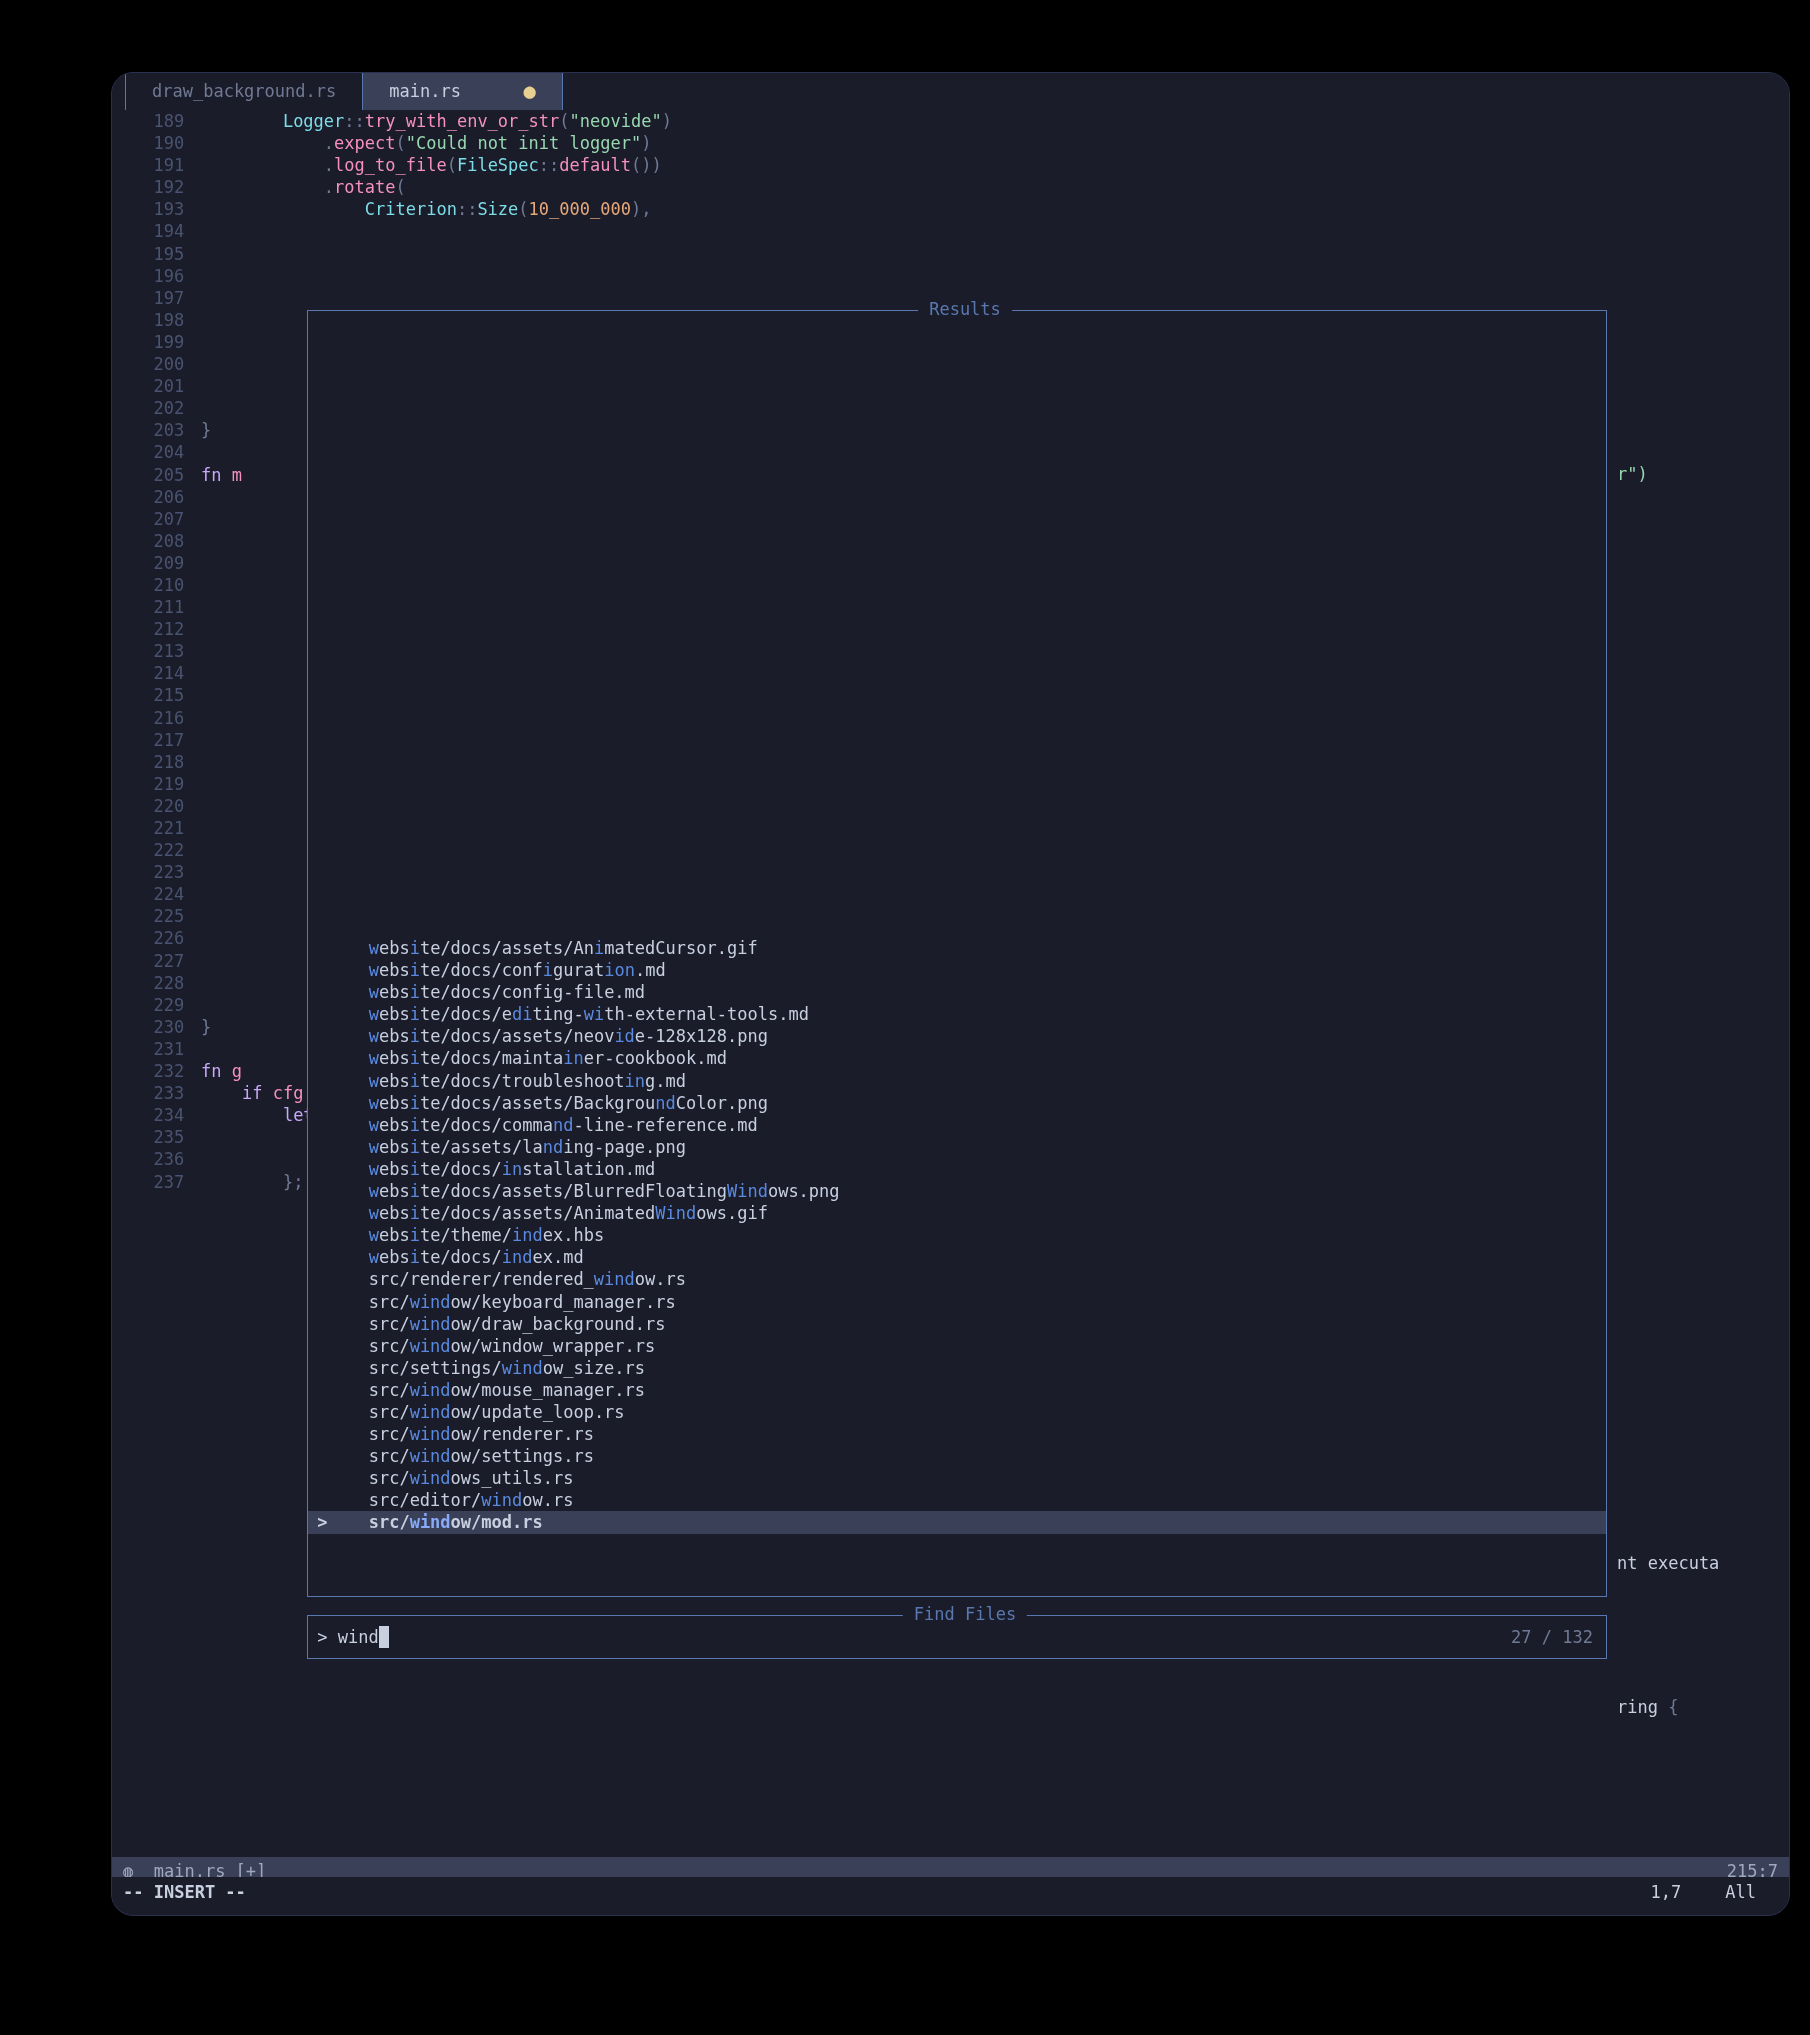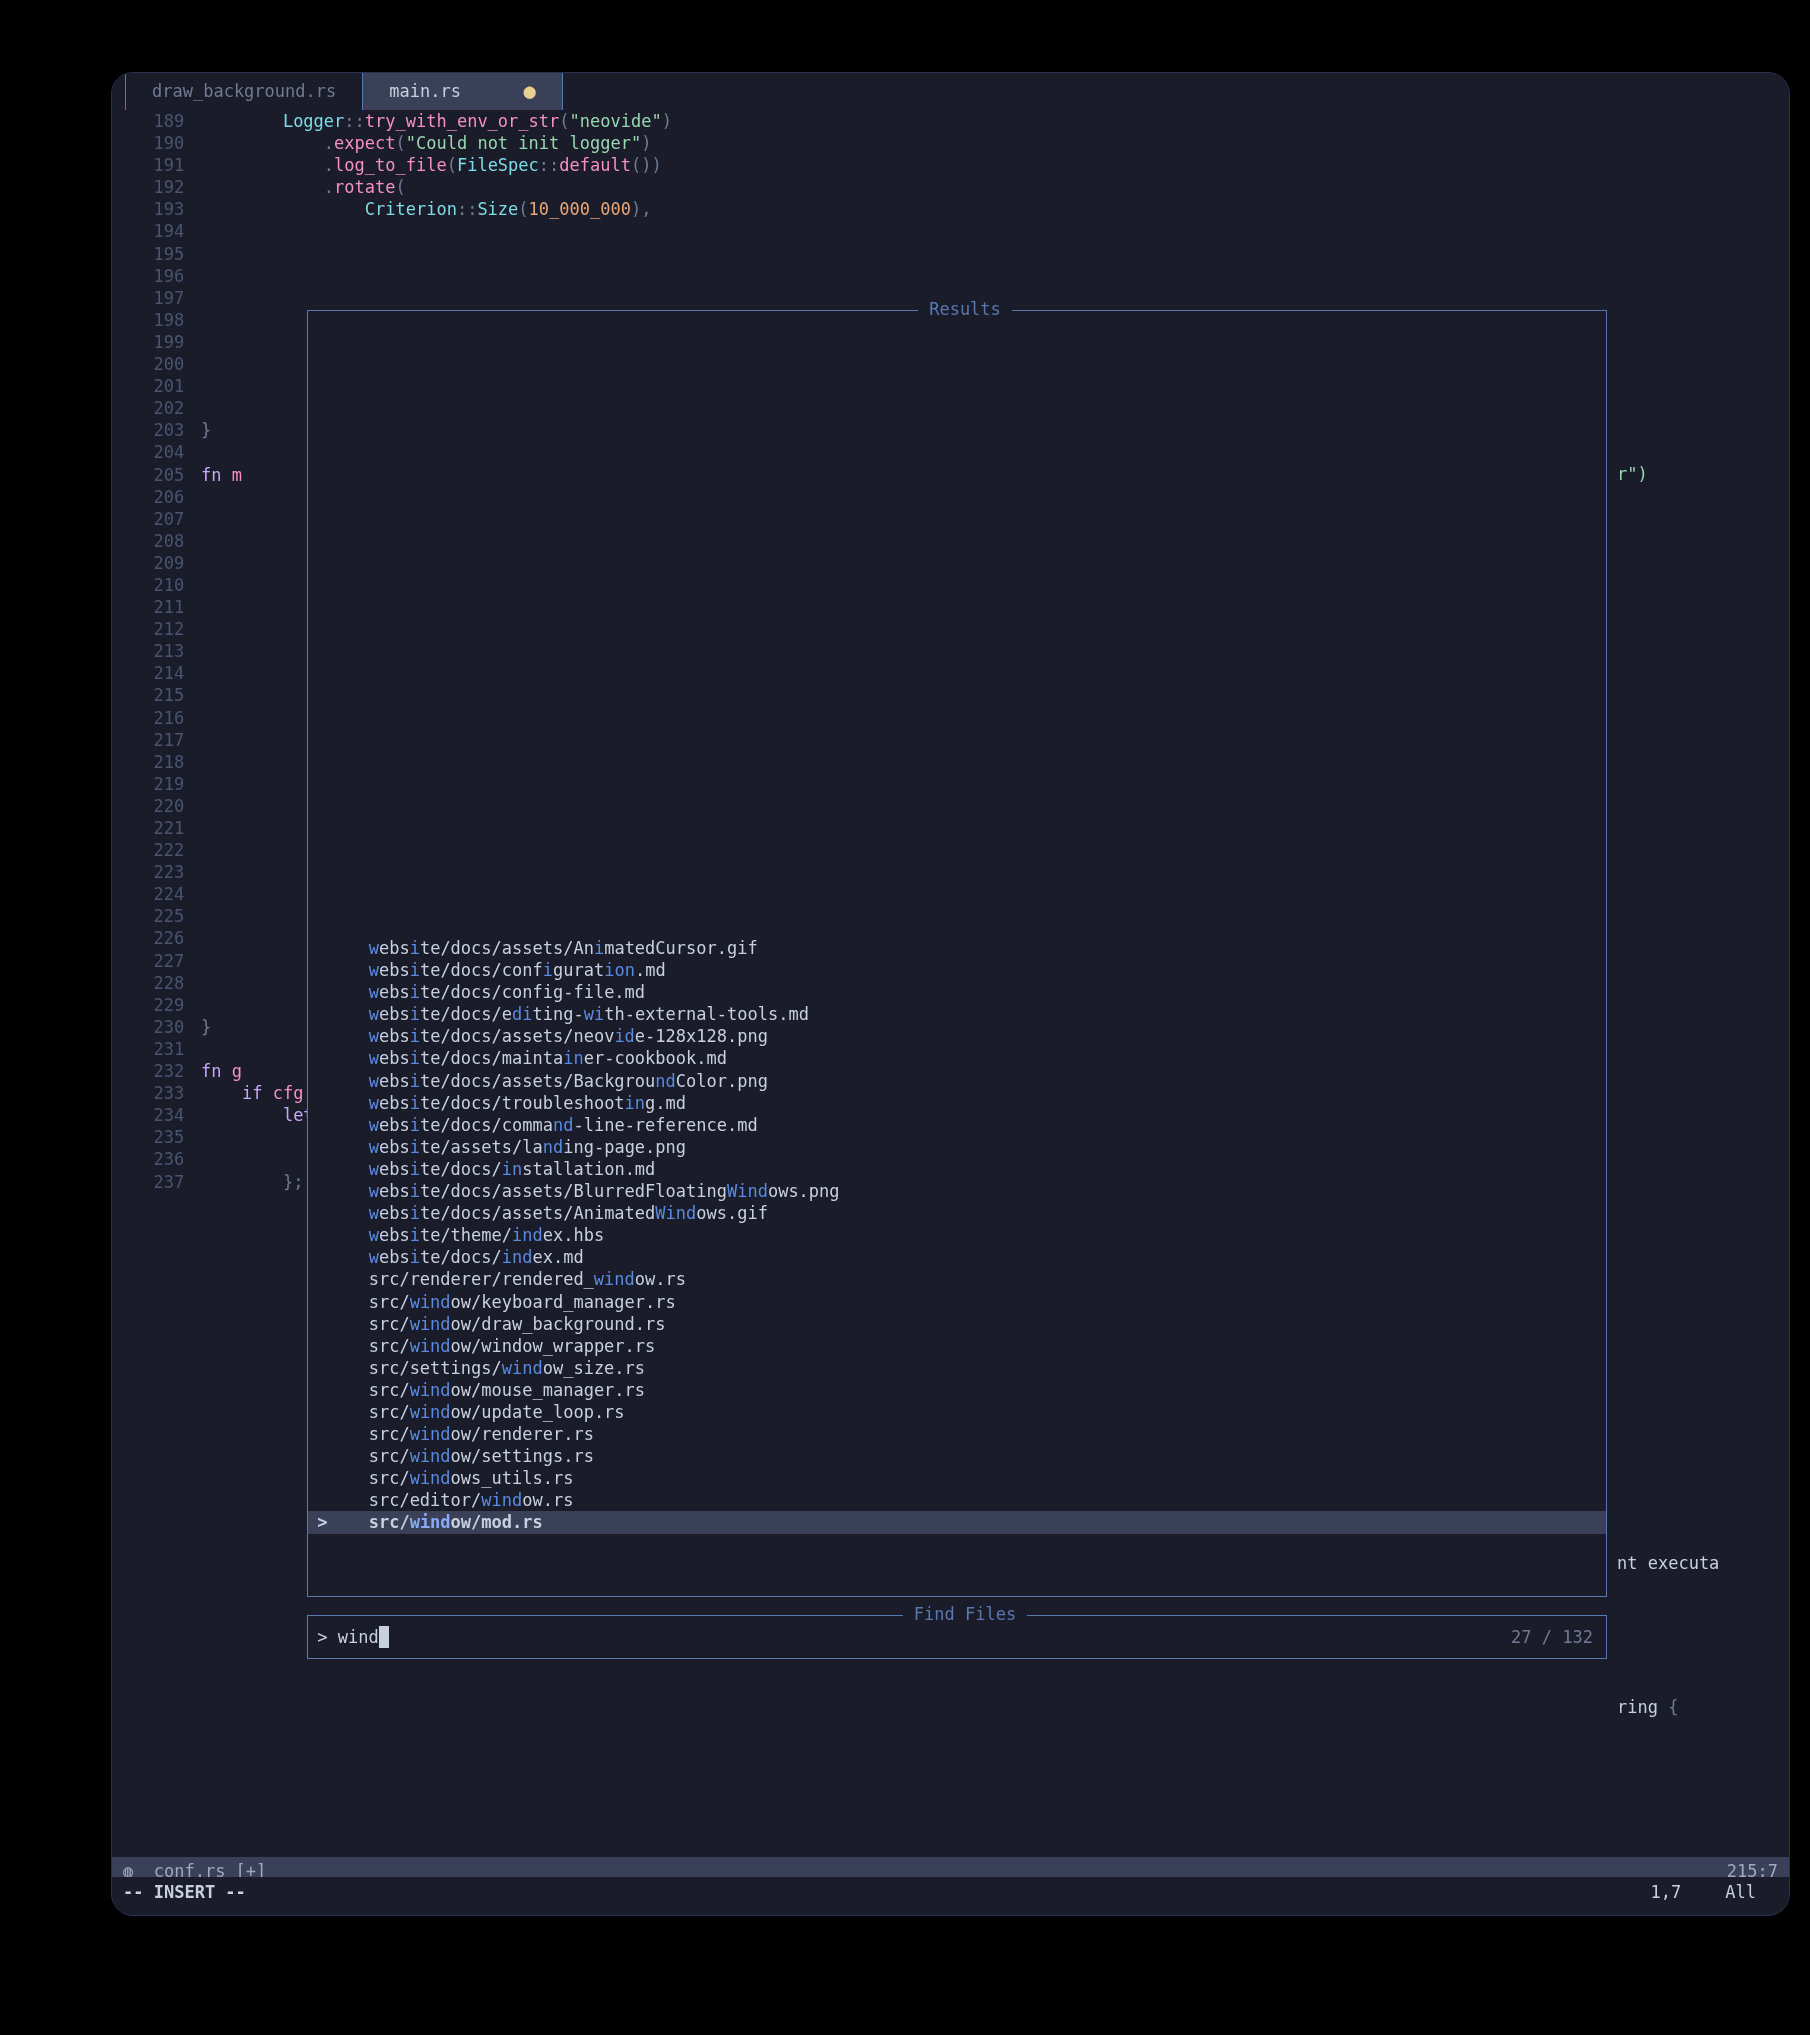--- a/index.html
+++ b/index.html
@@ -288,22 +288,22 @@
         <div class="result-row"><span class="marker"></span>&nbsp;</div>
         <div class="result-row"><span class="marker"></span>&nbsp;</div>
         <div class="result-row"><span class="marker"></span>&nbsp;</div>
         <div class="result-row"><span class="marker"></span>&nbsp;</div>
         <div class="result-row"><span class="marker"> </span><span><span class="hl">w</span><span>ebs</span><span class="hl">i</span><span>te/docs/assets/An</span><span class="hl">i</span><span>matedCursor.gif</span></span></div>
         <div class="result-row"><span class="marker"> </span><span><span class="hl">w</span><span>ebs</span><span class="hl">i</span><span>te/docs/conf</span><span class="hl">i</span><span>gurat</span><span class="hl">io</span><span class="hl">n</span><span>.md</span></span></div>
         <div class="result-row"><span class="marker"> </span><span><span class="hl">w</span><span>ebs</span><span class="hl">i</span><span>te/docs/config-file.md</span></span></div>
         <div class="result-row"><span class="marker"> </span><span><span class="hl">w</span><span>ebs</span><span class="hl">i</span><span>te/docs/e</span><span class="hl">di</span><span>ting-</span><span class="hl">wi</span><span>th-external-tools.md</span></span></div>
         <div class="result-row"><span class="marker"> </span><span><span class="hl">w</span><span>ebs</span><span class="hl">i</span><span>te/docs/assets/neov</span><span class="hl">id</span><span>e-128x128.png</span></span></div>
         <div class="result-row"><span class="marker"> </span><span><span class="hl">w</span><span>ebs</span><span class="hl">i</span><span>te/docs/mainta</span><span class="hl">in</span><span>er-cookbook.md</span></span></div>
+        <div class="result-row"><span class="marker"> </span><span><span class="hl">w</span><span>ebs</span><span class="hl">i</span><span>te/docs/troubleshoot</span><span class="hl">in</span><span>g.md</span></span></div>
         <div class="result-row"><span class="marker"> </span><span><span class="hl">w</span><span>ebs</span><span class="hl">i</span><span>te/docs/assets/Backgrou</span><span class="hl">nd</span><span>Color.png</span></span></div>
-        <div class="result-row"><span class="marker"> </span><span><span class="hl">w</span><span>ebs</span><span class="hl">i</span><span>te/docs/troubleshoot</span><span class="hl">in</span><span>g.md</span></span></div>
         <div class="result-row"><span class="marker"> </span><span><span class="hl">w</span><span>ebs</span><span class="hl">i</span><span>te/docs/comma</span><span class="hl">nd</span><span>-line-reference.md</span></span></div>
         <div class="result-row"><span class="marker"> </span><span><span class="hl">w</span><span>ebs</span><span class="hl">i</span><span>te/assets/la</span><span class="hl">nd</span><span>ing-page.png</span></span></div>
         <div class="result-row"><span class="marker"> </span><span><span class="hl">w</span><span>ebs</span><span class="hl">i</span><span>te/docs/</span><span class="hl">in</span><span>stallation.md</span></span></div>
         <div class="result-row"><span class="marker"> </span><span><span class="hl">w</span><span>ebs</span><span class="hl">i</span><span>te/docs/assets/BlurredFloating</span><span class="hl">Wind</span><span>ows.png</span></span></div>
         <div class="result-row"><span class="marker"> </span><span><span class="hl">w</span><span>ebs</span><span class="hl">i</span><span>te/docs/assets/Animated</span><span class="hl">Wind</span><span>ows.gif</span></span></div>
         <div class="result-row"><span class="marker"> </span><span><span class="hl">w</span><span>ebs</span><span class="hl">i</span><span>te/theme/</span><span class="hl">ind</span><span>ex.hbs</span></span></div>
         <div class="result-row"><span class="marker"> </span><span><span class="hl">w</span><span>ebs</span><span class="hl">i</span><span>te/docs/</span><span class="hl">ind</span><span>ex.md</span></span></div>
         <div class="result-row"><span class="marker"> </span><span><span>src/renderer/rendered_</span><span class="hl">wind</span><span>ow.rs</span></span></div>
         <div class="result-row"><span class="marker"> </span><span><span>src/</span><span class="hl">wind</span><span>ow/keyboard_manager.rs</span></span></div>
         <div class="result-row"><span class="marker"> </span><span><span>src/</span><span class="hl">wind</span><span>ow/draw_background.rs</span></span></div>
@@ -326,21 +326,21 @@
       <span>&nbsp;</span>
       <span>wind</span>
         <span class="cursor"></span>
     </div>
     <div class="ff-count"><span>27</span><span> / </span><span>132</span></div>
   </div>
 
   <div class="statusbar first">
     <span>◍</span>
     <span>&nbsp;&nbsp;</span>
-    <span>conf.rs [+]</span>
+    <span>main.rs [+]</span>
     <span class="grow"></span>
     <span>215:7</span>
   </div>
 
   <div class="modeline">
     <span>-- INSERT --</span>
     <span class="grow"></span>
     <span class="pos">1,7</span>
     <span class="all">All</span>
   </div>

